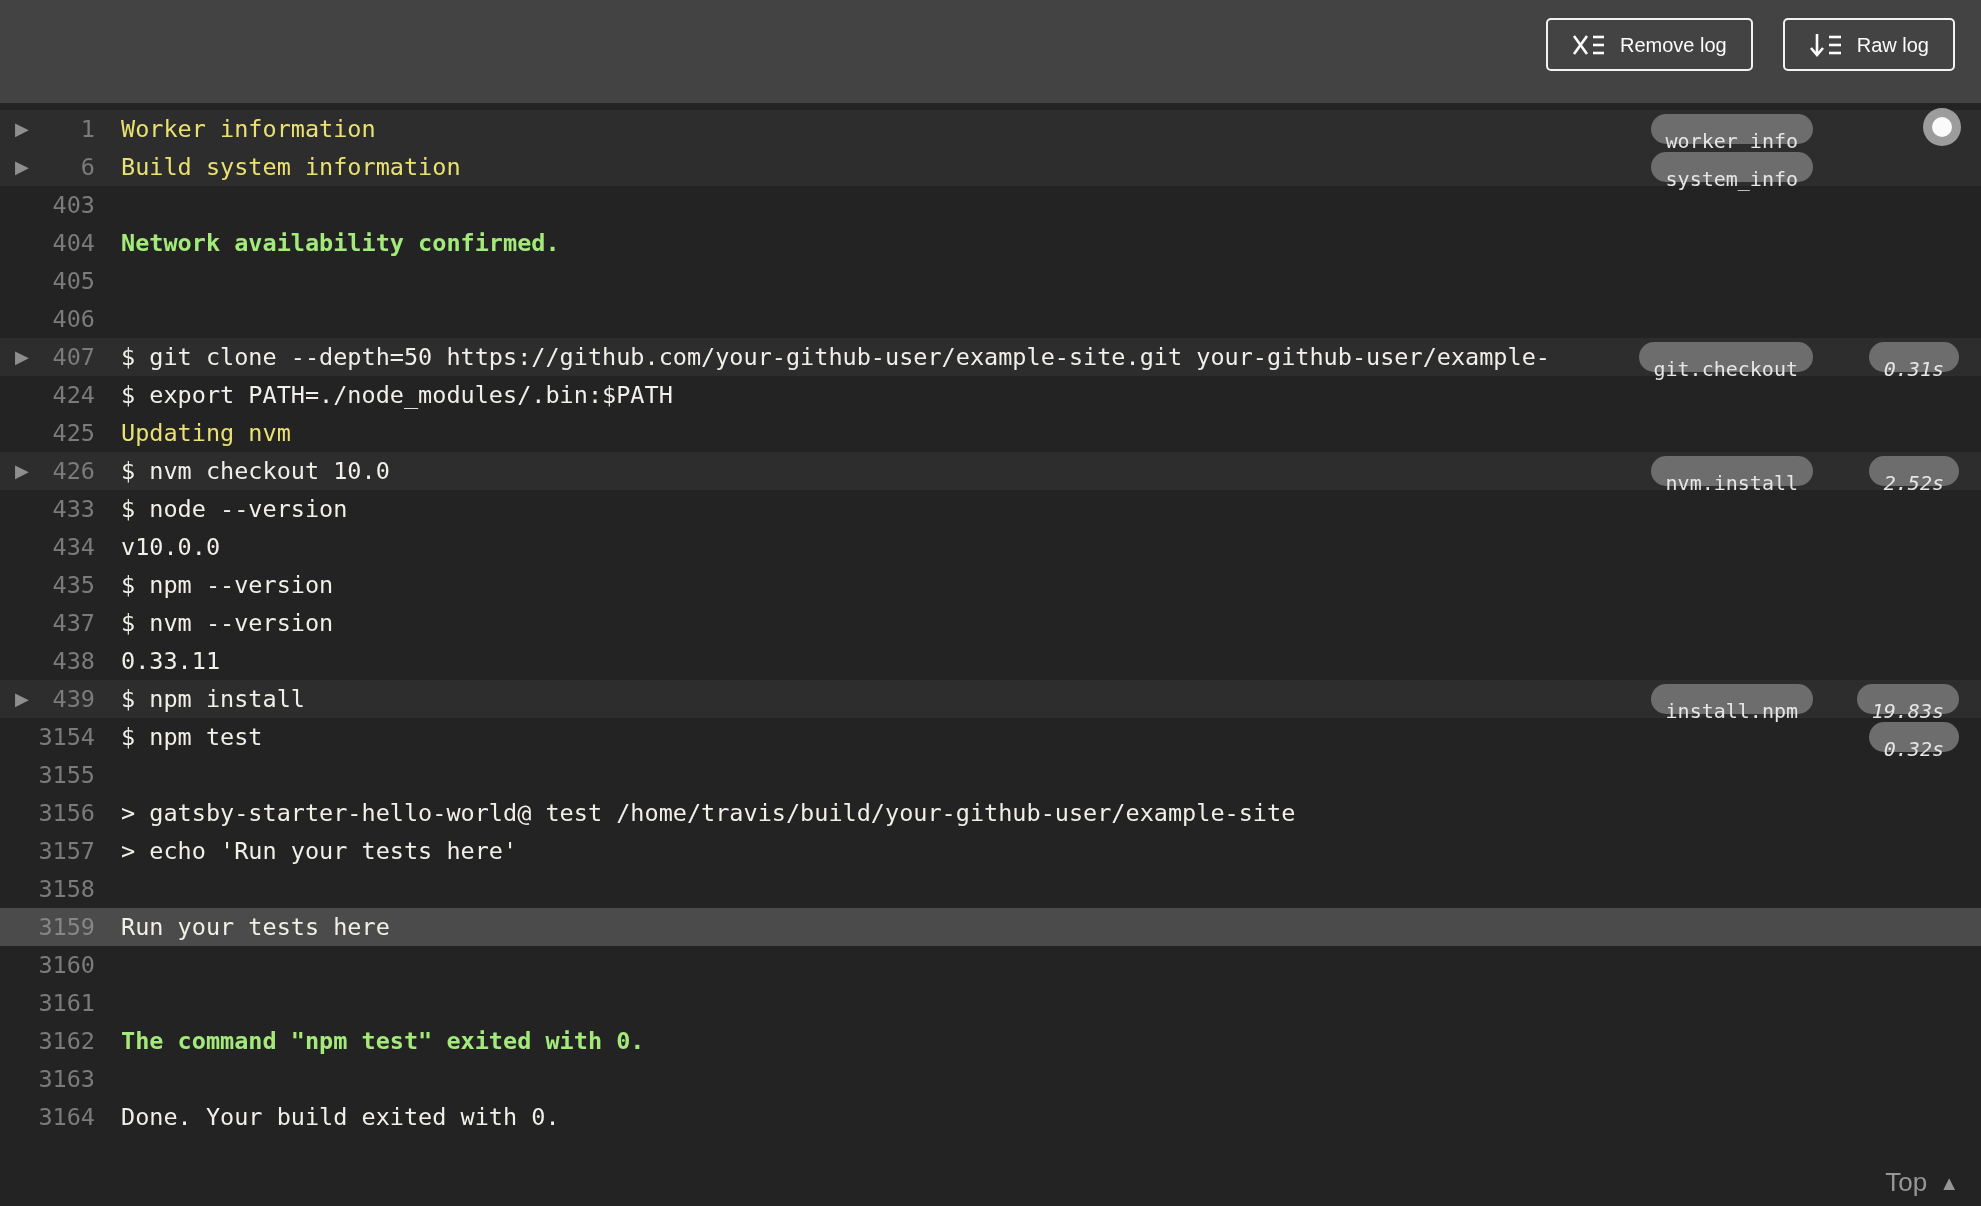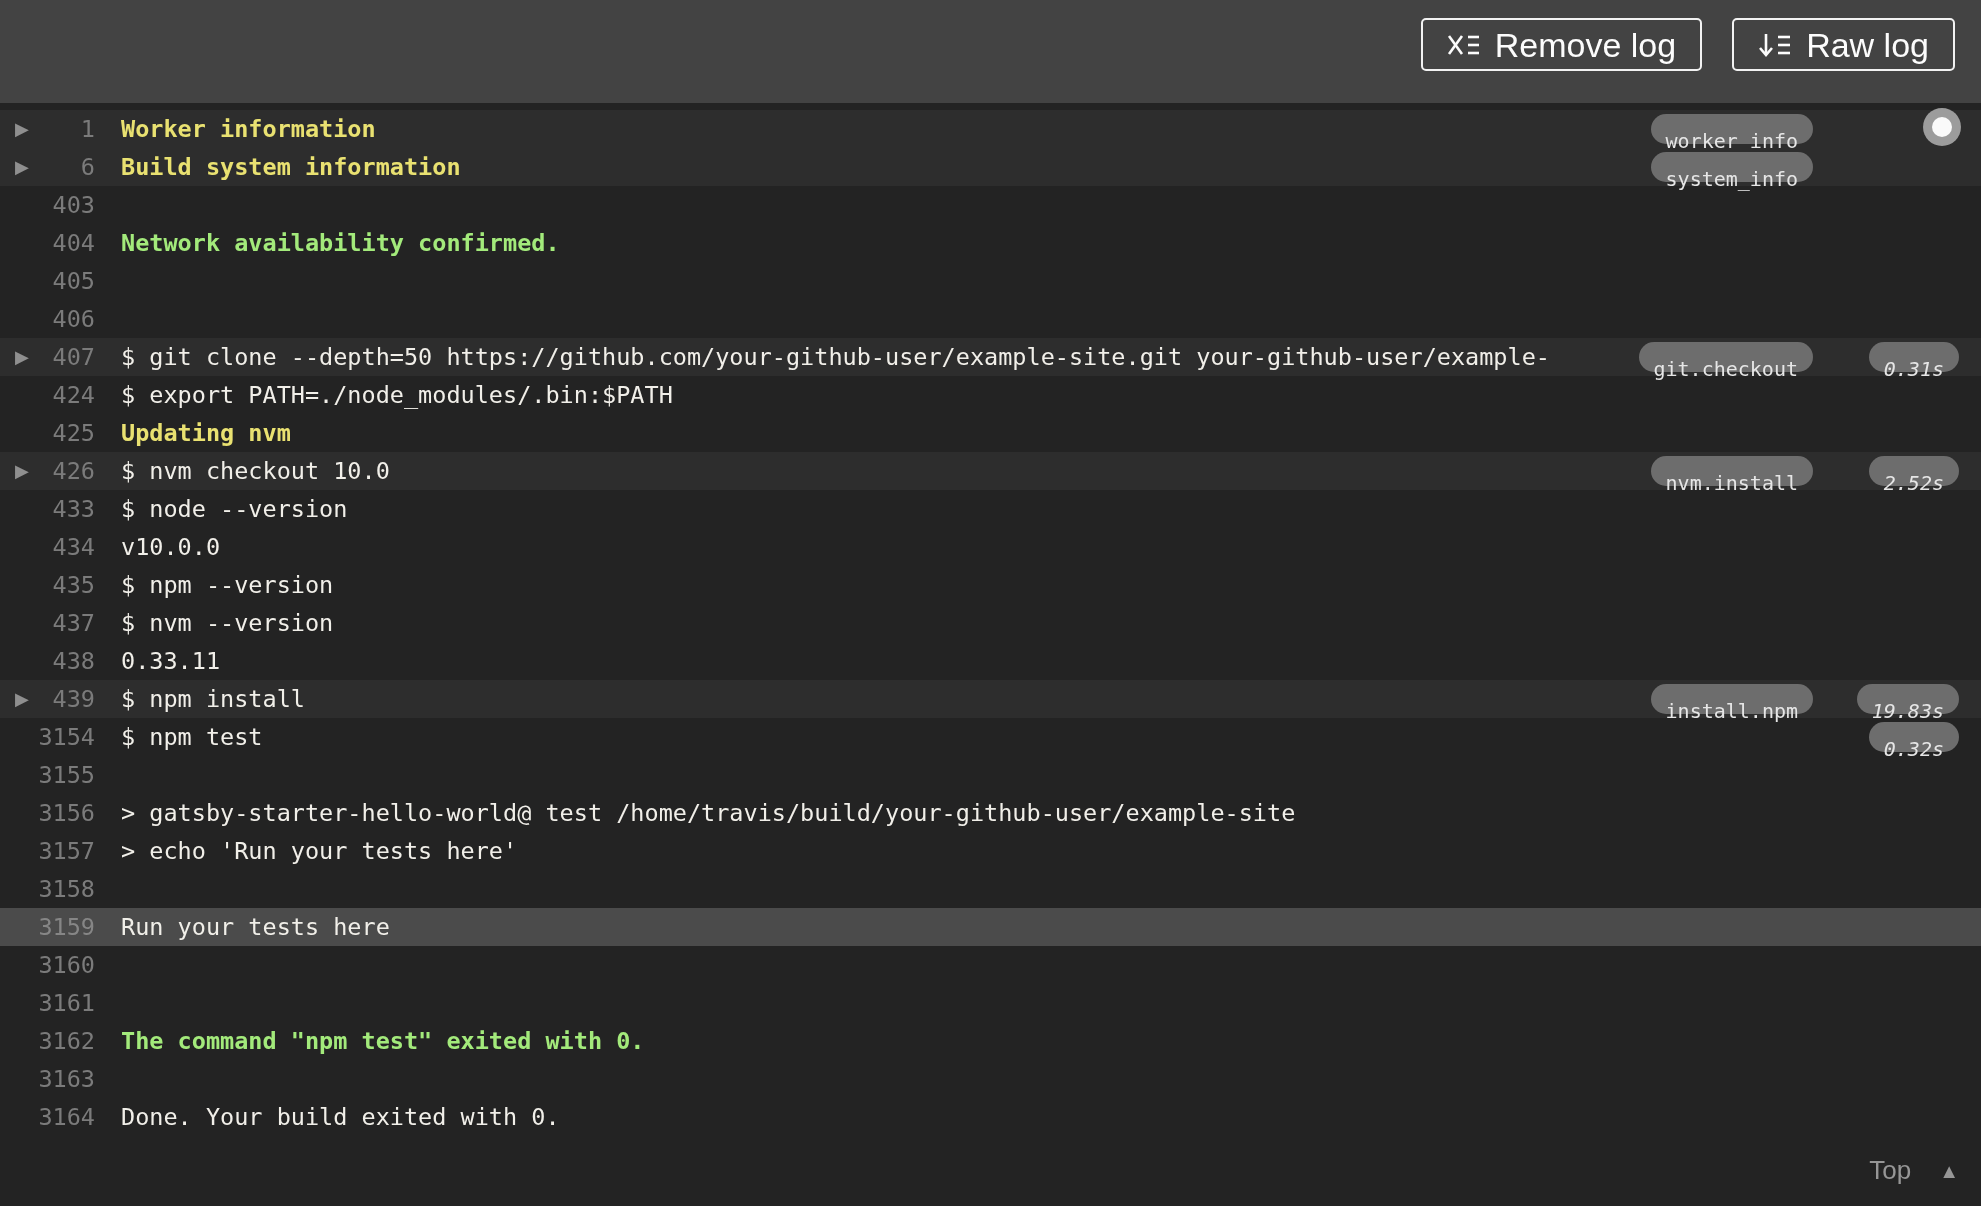--- a/index.html
+++ b/index.html
@@ -24,21 +24,21 @@
   
   .topbar{
     height:103px;background:var(--header-bg);
     display:flex;justify-content:flex-end;align-items:flex-start;
     gap:30px;padding:18px 26px 0 0;
   }
   .tbtn{
     display:inline-flex;align-items:center;gap:14px;
     height:53px;padding:0 24px;
     background:transparent;border:2px solid #f2f2f2;border-radius:5px;
-    color:#fcfcfc;font-size:34px;font-family:"Liberation Sans",sans-serif;
+    color:#fcfcfc;font-size:20px;font-family:"Liberation Sans",sans-serif;
     cursor:pointer;line-height:1;
   }
   .tbtn svg{display:block;}
   
   .log{
     position:relative;height:1103px;background:var(--log-bg);
     padding-top:7px;
     font-family:"DejaVu Sans Mono","Liberation Mono",monospace;
     font-size:23.5px;color:var(--txt-white);
   }
@@ -48,40 +48,40 @@
   .arrow{
     position:absolute;left:15px;top:0;height:38px;line-height:37px;
     color:#8f8f8f;font-size:18px;font-family:"DejaVu Sans",sans-serif;cursor:pointer;
   }
   .num{
     position:absolute;left:0;top:0;width:95px;text-align:right;
     color:var(--num-gray);cursor:pointer;
   }
   .row.highlight .num{color:#868686;padding-left:13px;}
   .text{position:absolute;left:121px;top:0;}
-  .text.yellow{color:var(--txt-yellow);font-weight:bold;}
+  .text.yellow{color:var(--txt-yellow);font-weight:normal;}
   .text.green{color:var(--txt-green);font-weight:bold;}
   .pill{
     position:absolute;top:4px;height:30px;line-height:30px;
     background:var(--pill-bg);color:var(--pill-text);
     border-radius:15px;padding:12px 15px;font-size:20px;
   }
   .pill.tag{right:168px;}
   .pill.time{right:22px;font-style:italic;}
   
   .scroll-dot{
     position:absolute;top:5px;right:20px;width:38px;height:38px;border-radius:50%;
     background:#9c9c9c;display:flex;align-items:center;justify-content:center;cursor:pointer;
   }
   .scroll-dot-inner{width:20px;height:20px;border-radius:50%;background:#fafafa;}
   
   .top-link{
-    position:absolute;right:22px;bottom:20px;
+    position:absolute;right:22px;bottom:8px;
     color:#969696;font-size:26px;font-family:"Liberation Sans",sans-serif;
-    display:flex;align-items:center;gap:28px;cursor:pointer;justify-content:flex-end;
+    display:flex;align-items:center;gap:12px;cursor:pointer;justify-content:flex-end;
   }
   .top-link .caret{font-size:20px;line-height:1;}
 </style>
 </head>
 <body>
 
 <div class="topbar">
   <button class="tbtn">
     <span>
       <svg width="34" height="28" viewBox="0 0 34 28" fill="none" stroke="#fcfcfc" stroke-width="2.6">

